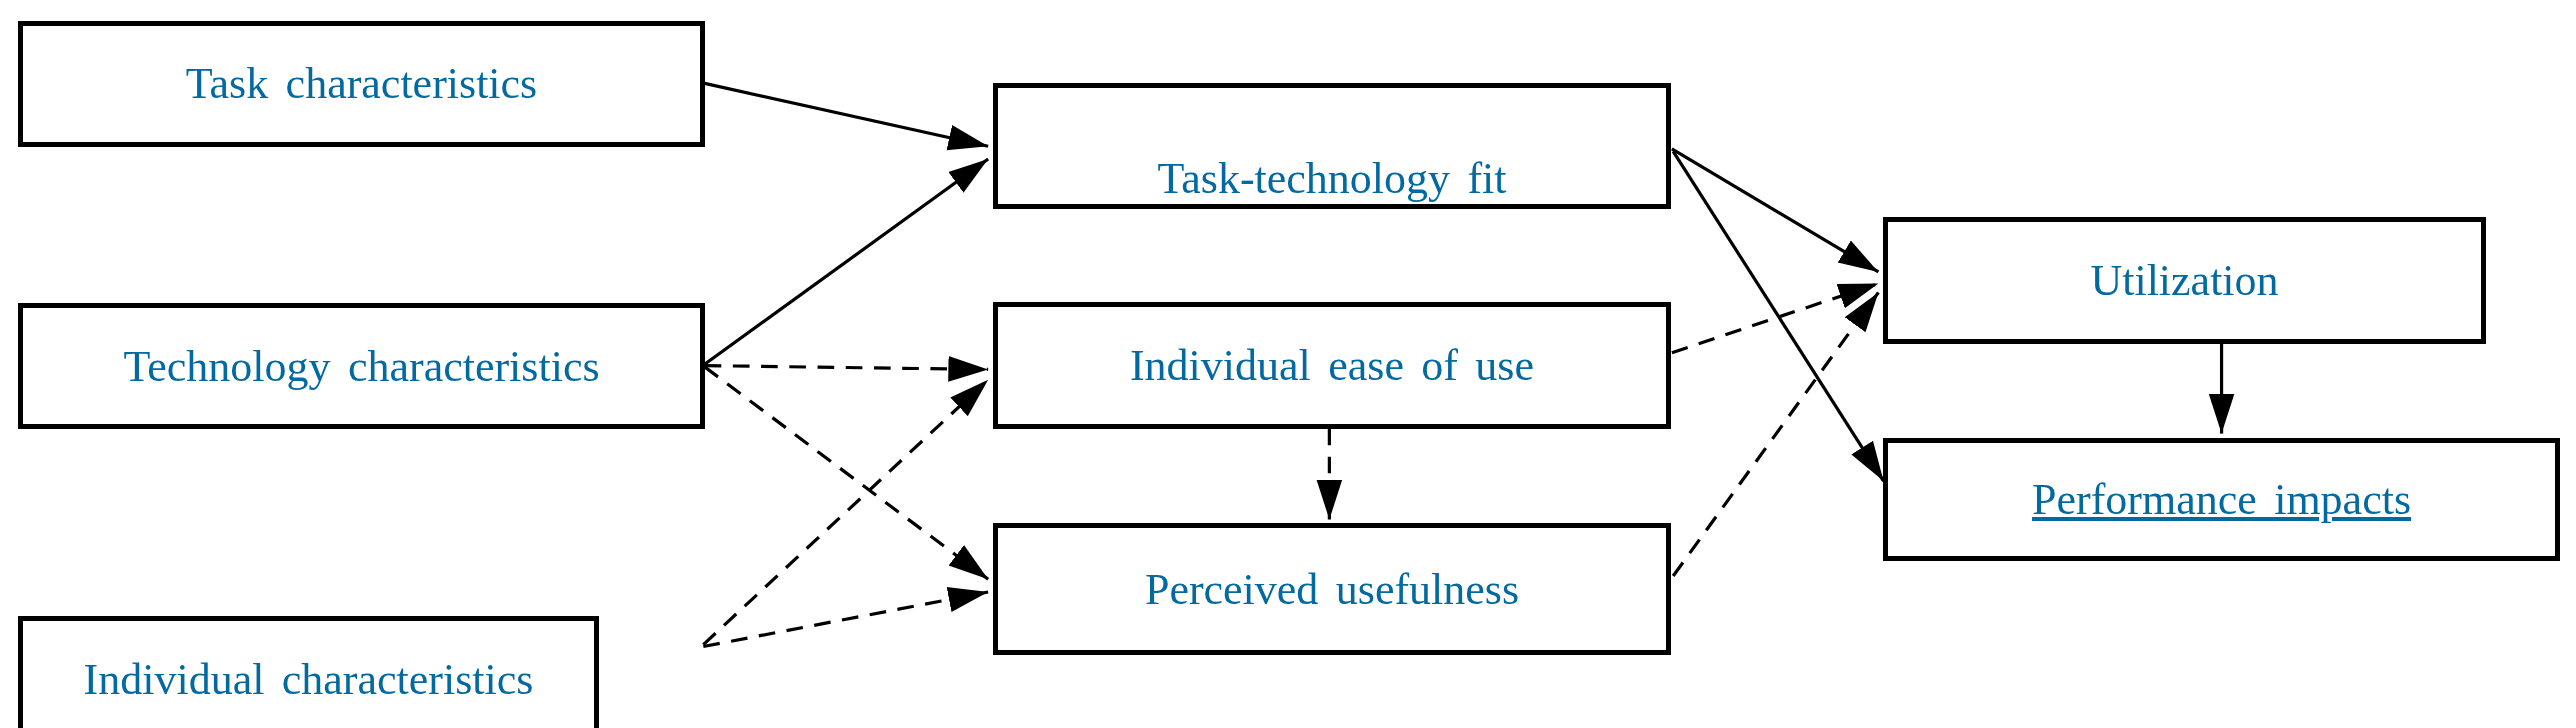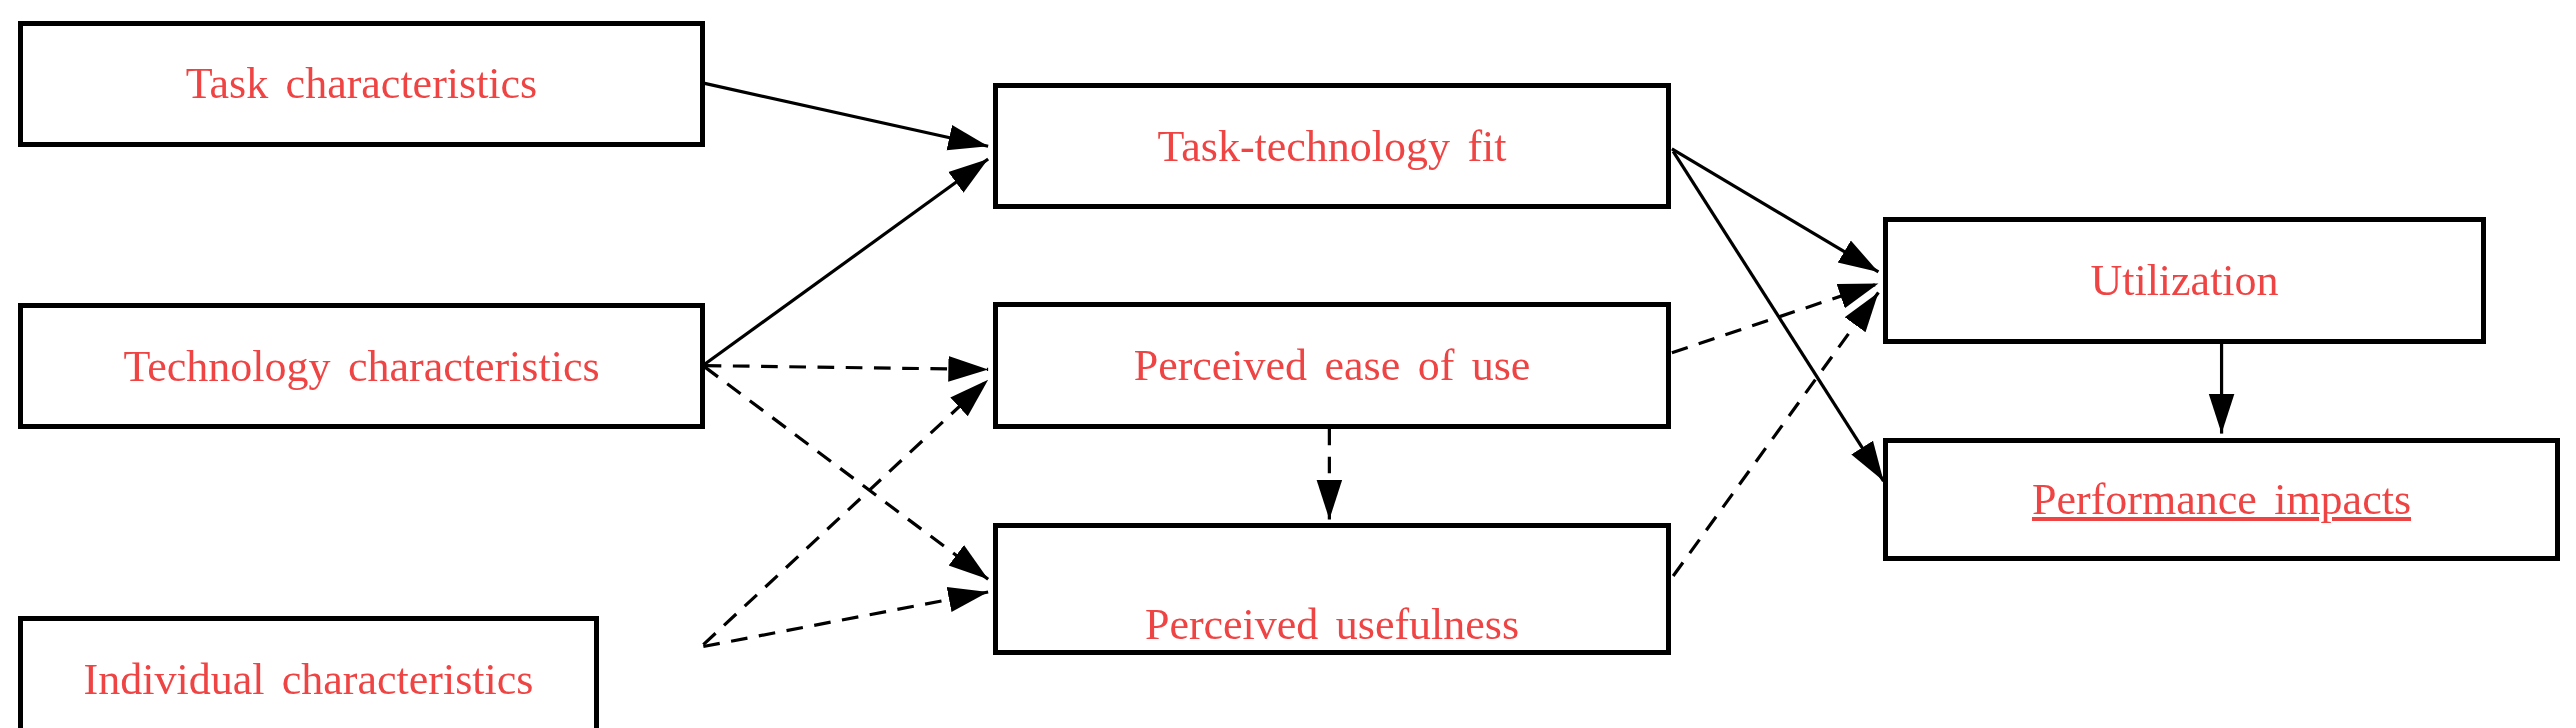--- a/index.html
+++ b/index.html
@@ -32,31 +32,31 @@
   }
   .node {
     position: absolute;
     box-sizing: border-box;
     background: #ffffff;
     border: 5.1px solid #000000;
     display: flex;
     align-items: center;
     justify-content: center;
     font-size: 44px;
-    color: #ef4444;
+    color: #0369a1;
     word-spacing: 6.4px;
     white-space: nowrap;
   }
   
   .node-task        { left: 18px;   top: 20.5px;  width: 687px; height: 126px; }
   .node-tech        { left: 18px;   top: 303px; width: 687px; height: 126px; justify-content: center; }
   .node-individual  { left: 18px;   top: 616px; width: 581px; height: 126px; }
-  .node-ttf         { left: 993px; top: 83px; width: 678px; height: 126px; }
+  .node-ttf         { left: 993px; top: 83px; width: 678px; height: 126px; align-items: flex-end; }
   .node-peu         { left: 993px; top: 302px; width: 678px; height: 127px; }
-  .node-pu          { left: 993px; top: 523px; width: 678px; height: 132px; align-items: flex-end; }
+  .node-pu          { left: 993px; top: 523px; width: 678px; height: 132px; }
   .node-util        { left: 1883px; top: 217px; width: 603px; height: 127px; }
   .node-perf        { left: 1883px; top: 438px; width: 677px; height: 123px; text-decoration: underline; }
 </style>
 </head>
 <body>
 
 <div class="canvas">
 
   <svg id="edges" class="edges-layer" viewBox="0 0 4015 1135" xmlns="http://www.w3.org/2000/svg">
     <defs>
@@ -88,21 +88,21 @@
 
   <div class="node node-individual">
     <span>Individual characteristics</span>
   </div>
 
   <div class="node node-ttf">
     <span>Task-technology fit</span>
   </div>
 
   <div class="node node-peu">
-    <span>Perceived ease of use</span>
+    <span>Individual ease of use</span>
   </div>
 
   <div class="node node-pu">
     <span>Perceived usefulness</span>
   </div>
 
   <div class="node node-util">
     <span>Utilization</span>
   </div>
 

